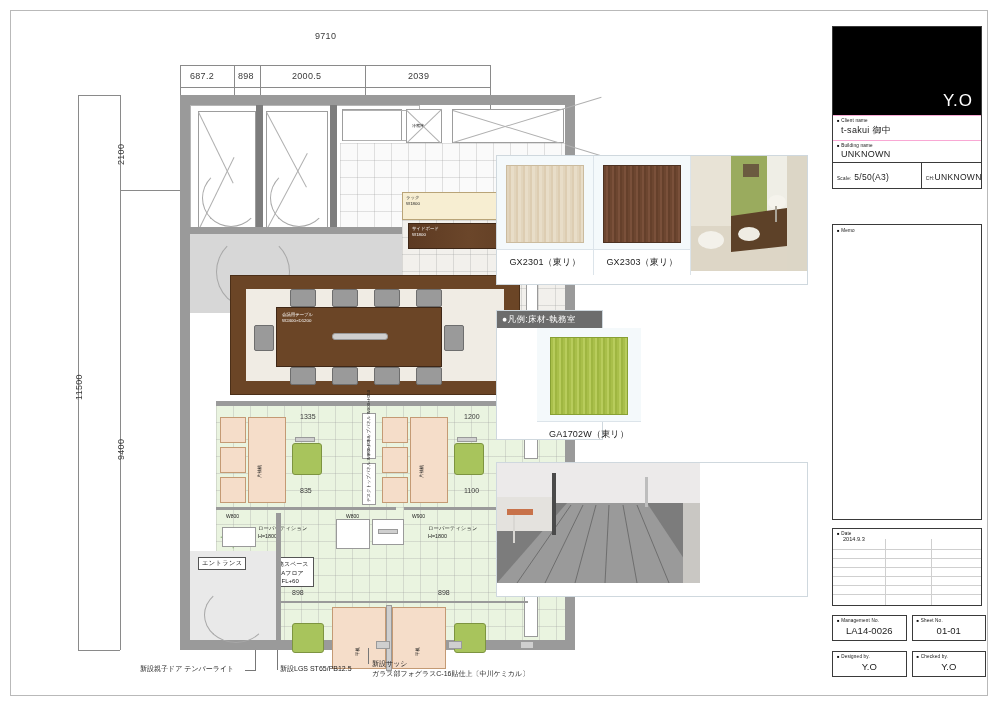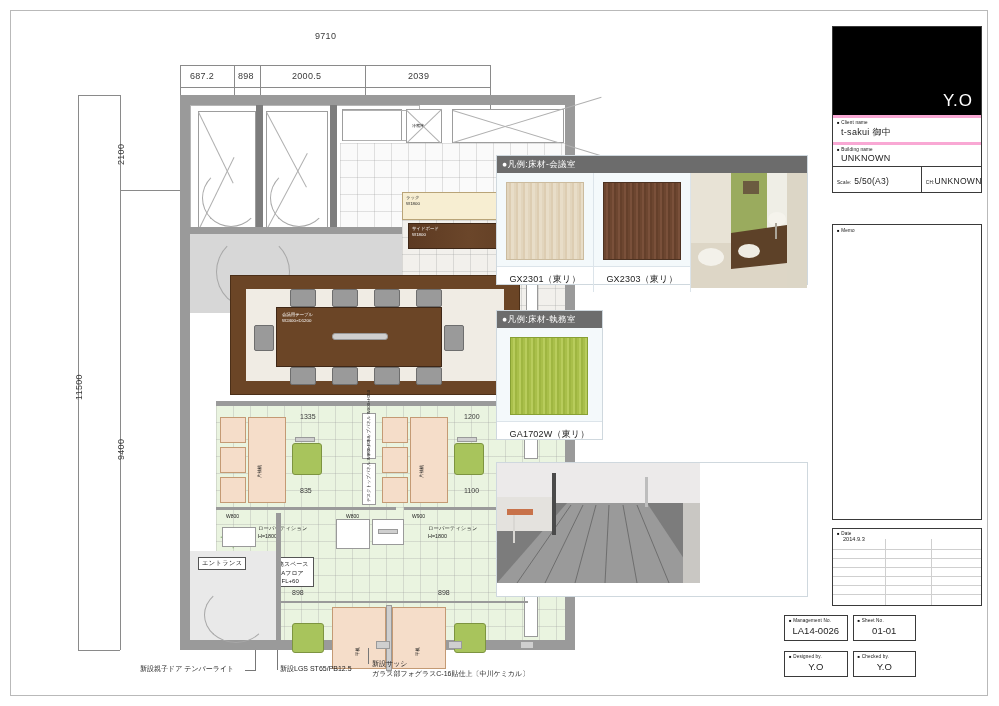--- a/index.html
+++ b/index.html
@@ -83,34 +83,34 @@
       border:1px solid #332a23;}
   .swname{font-size:9px;text-align:center;padding:6px 4px;border-top:1px solid #dce4ea;
           letter-spacing:.2px;}
   .photo{box-sizing:border-box;position:relative;overflow:hidden;}
 
   
   #titleblock{position:absolute;left:832px;top:26px;width:150px;}
   .tb-box{border:1px solid #3a3a3a;box-sizing:border-box;background:#fff;}
   .tb-logo{height:88px;background:#000;position:relative;}
   .tb-logo span{position:absolute;right:8px;bottom:4px;color:#fff;font-size:17px;letter-spacing:1px;}
-  .tb-row{border-top:3px solid #f9a8d4;padding:2px 4px 3px;}
+  .tb-row{border-top:1px solid #f9a8d4;padding:2px 4px 3px;}
   .tb-cap{font-size:4.6px;color:#111;letter-spacing:.2px;}
   .tb-cap:before{content:"\25A0";font-size:4px;margin-right:1.5px;}
   .tb-val{font-size:9px;padding:1px 0 0 4px;letter-spacing:.3px;}
   .tb-split{display:flex;border-top:1px solid #3a3a3a;}
   .tb-split>div{padding:3px 4px 4px;box-sizing:border-box;}
   .tb-inline{font-size:8.5px;letter-spacing:.3px;}
   .tb-inline i{font-style:normal;font-size:4.6px;color:#111;}
   #memobox{position:absolute;left:832px;top:224px;width:150px;height:296px;}
   #datebox{position:absolute;left:832px;top:528px;width:150px;height:78px;}
   .dgrid{position:relative;height:100%;}
   .dgrid .hl{position:absolute;left:0;right:0;height:1px;background:#cfcfcf;}
   .dgrid .vl{position:absolute;top:10px;bottom:0;width:1px;background:#cfcfcf;}
-  .pairrow{position:absolute;display:flex;gap:5px;left:784px;width:132px;}
+  .pairrow{position:absolute;display:flex;gap:5px;left:832px;width:154px;}
   .pairrow>div{flex:1;}
 </style>
 </head>
 <body>
 
 <div id="sheet-border"></div>
 
 <div id="drawing">
 
   <div>
@@ -321,21 +321,20 @@
     <div class="leader" style="left:257px;top:630px;width:1px;height:20px;"></div>
     <div class="note" style="left:260px;top:644px;">新設LGS ST65/PB12.5</div>
 
     <div class="leader" style="left:348px;top:628px;width:1px;height:16px;"></div>
     <div class="note" style="left:352px;top:639px;">新設サッシ</div>
     <div class="note" style="left:352px;top:649px;">ガラス部フォグラスC-16貼仕上〔中川ケミカル〕</div>
   </div>
 </div>
 
 <div class="legend" style="left:496px;top:155px;width:312px;height:130px;">
-  <div class="legend-hd">●凡例:床材-会議室</div>
   <div class="legend-body">
     <div class="swcell">
       <div class="swatch-wrap">
           <div class="swatch sw-gx2301"></div>
         </div>
       <div class="swname">GX2301（東リ）</div>
     </div>
     <div class="swcell">
       <div class="swatch-wrap">
           <div class="swatch sw-gx2303"></div>
@@ -357,21 +356,21 @@
         <ellipse cx="86" cy="46" rx="9" ry="7" fill="#f5f3ec"></ellipse>
         <rect x="84" y="50" width="2" height="16" fill="#aaa498"></rect>
       </svg>
     </div>
   </div>
 </div>
 
 <div class="legend" style="left:496px;top:310px;width:107px;height:130px;">
   <div class="legend-hd">●凡例:床材-執務室</div>
   <div class="legend-body">
-    <div class="swcell" style="width:100%;">
+    <div class="swcell" style="width:100%;margin-left:40px;">
       <div class="swatch-wrap" style="padding:9px 13px 6px;">
           <div class="swatch sw-ga1702"></div>
         </div>
       <div class="swname">GA1702W（東リ）</div>
     </div>
   </div>
 </div>
 
 <div class="legend" style="left:496px;top:462px;width:312px;height:135px;">
   <div class="legend-body">

